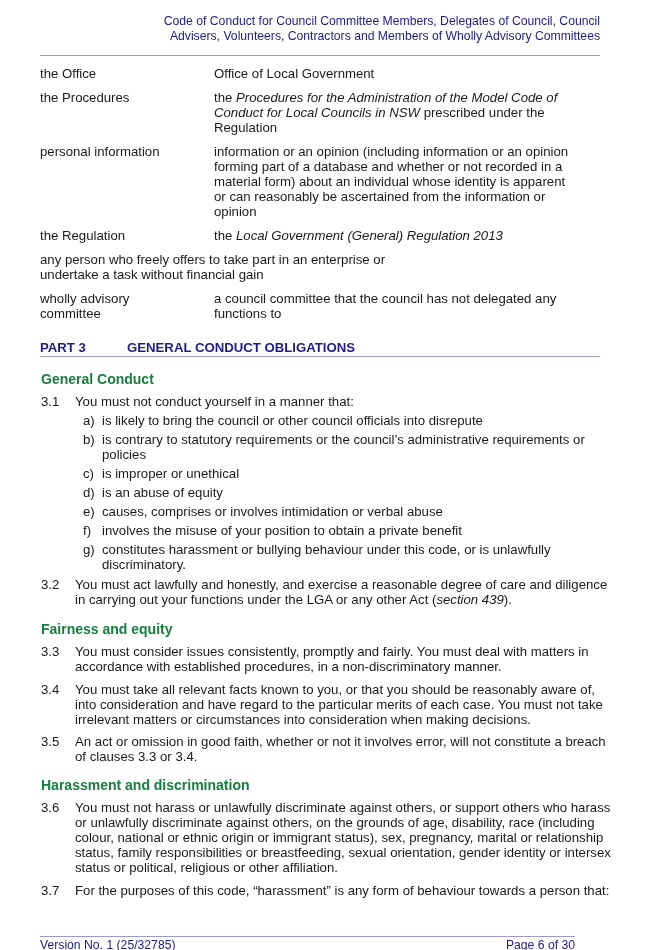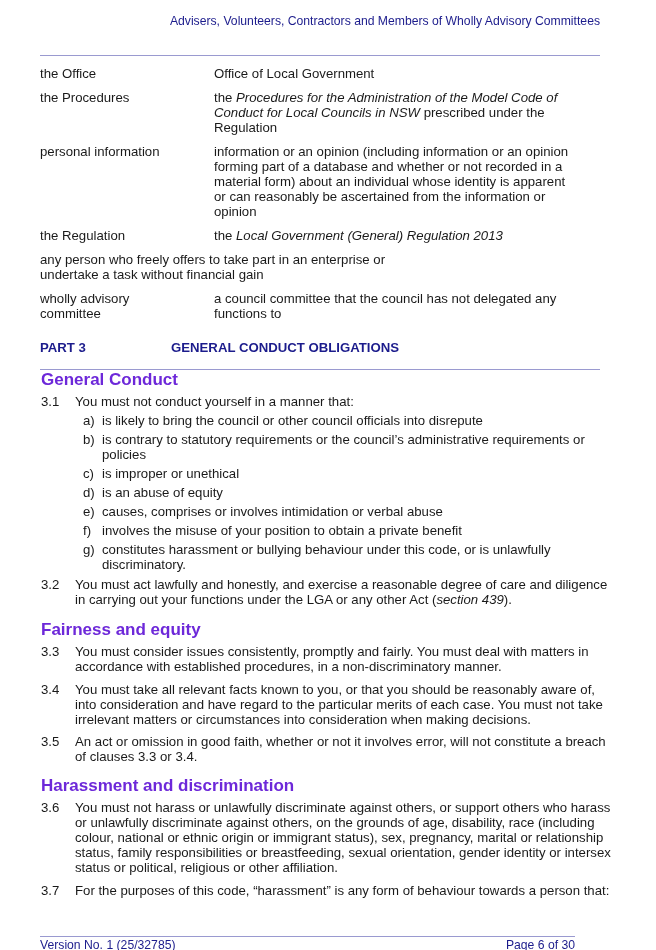--- a/index.html
+++ b/index.html
@@ -18,48 +18,48 @@
   }
   .defs { position: absolute; left: 40px; top: 66px; width: 560px; }
   .def-row { display: flex; margin-bottom: 9px; }
   .def-term { width: 174px; flex: none; }
   .def-text { width: 360px; }
   .def-text i { font-style: italic; }
 
   .part-heading {
     position: absolute; left: 40px; top: 340px; width: 560px;
     color: #1c1c8c; font-weight: bold; font-size: 13.2px;
-    padding-bottom: 14px; border-bottom: 1.5px solid #9a9ad0;
+    padding-bottom: 1px; border-bottom: 1.5px solid #9a9ad0;
     display: flex;
-    gap: 44px;
   }
   .part-num { width: 87px; flex: none; }
 
   .section-heading {
-    position: absolute; left: 41px; color: #6d28d9; font-weight: bold; font-size: 17px;
+    position: absolute; left: 41px; color: #15803d; font-weight: bold; font-size: 14px;
   }
   .clause { position: absolute; left: 41px; width: 570px; display: flex; }
   .clause-num { width: 34px; flex: none; }
   .clause-text { flex: 1; }
   .subitems { position: absolute; left: 83px; width: 520px; }
   .subitem { display: flex; margin-bottom: 4px; }
   .sub-letter { width: 19px; flex: none; }
   .sub-text { flex: 1; }
 
   .footer-rule {
     position: absolute; left: 40px; top: 936px; width: 535px; height: 0;
     border-top: 1.2px solid #9a9ad0;
   }
   .footer-left { position: absolute; left: 40px; top: 938px; color: #1c1c8c; font-size: 12.2px; }
   .footer-right { position: absolute; left: 440px; width: 135px; top: 938px; color: #1c1c8c; font-size: 12.2px; text-align: right; }
 </style>
 </head>
 <body>
 
 <div class="page-header">
+  <div>Code of Conduct for Council Committee Members, Delegates of Council, Council</div>
   <div>Advisers, Volunteers, Contractors and Members of Wholly Advisory Committees</div>
 </div>
 <div class="header-rule"></div>
 
 <div class="defs">
   <div class="def-row">
     <div class="def-term">the Office</div>
     <div class="def-text">Office of Local Government</div>
   </div>
   <div class="def-row">

